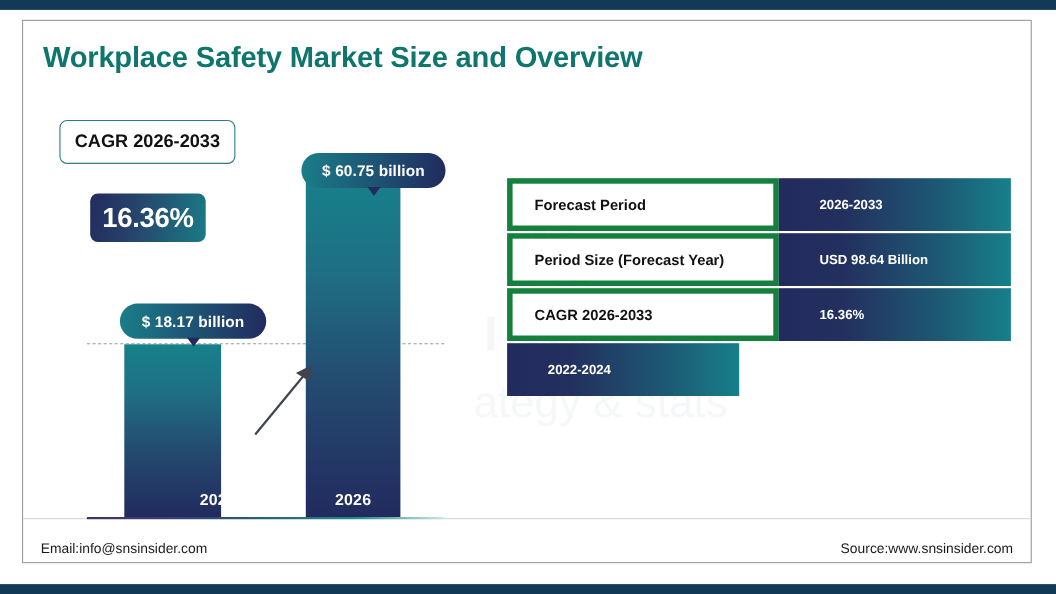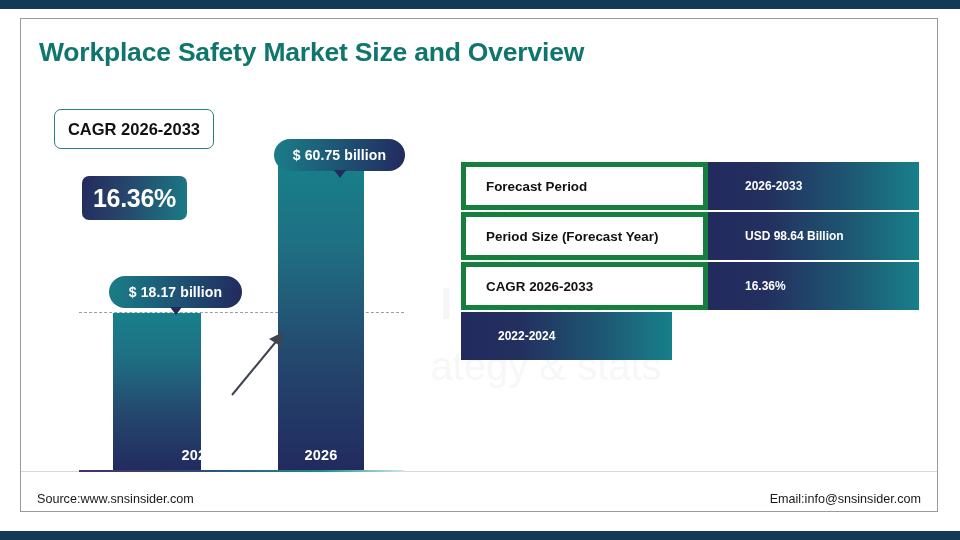--- a/index.html
+++ b/index.html
@@ -303,17 +303,17 @@
     <div class="trow">
       <div class="tright">
         <span>2022-2024</span>
       </div>
     </div>
 
   </div>
 
   <div class="footer-rule"></div>
   <div class="footer">
+    <span>Email:info@snsinsider.com</span>
     <span>Source:www.snsinsider.com</span>
-    <span>Email:info@snsinsider.com</span>
   </div>
 
 </div>
 
 </body></html>

